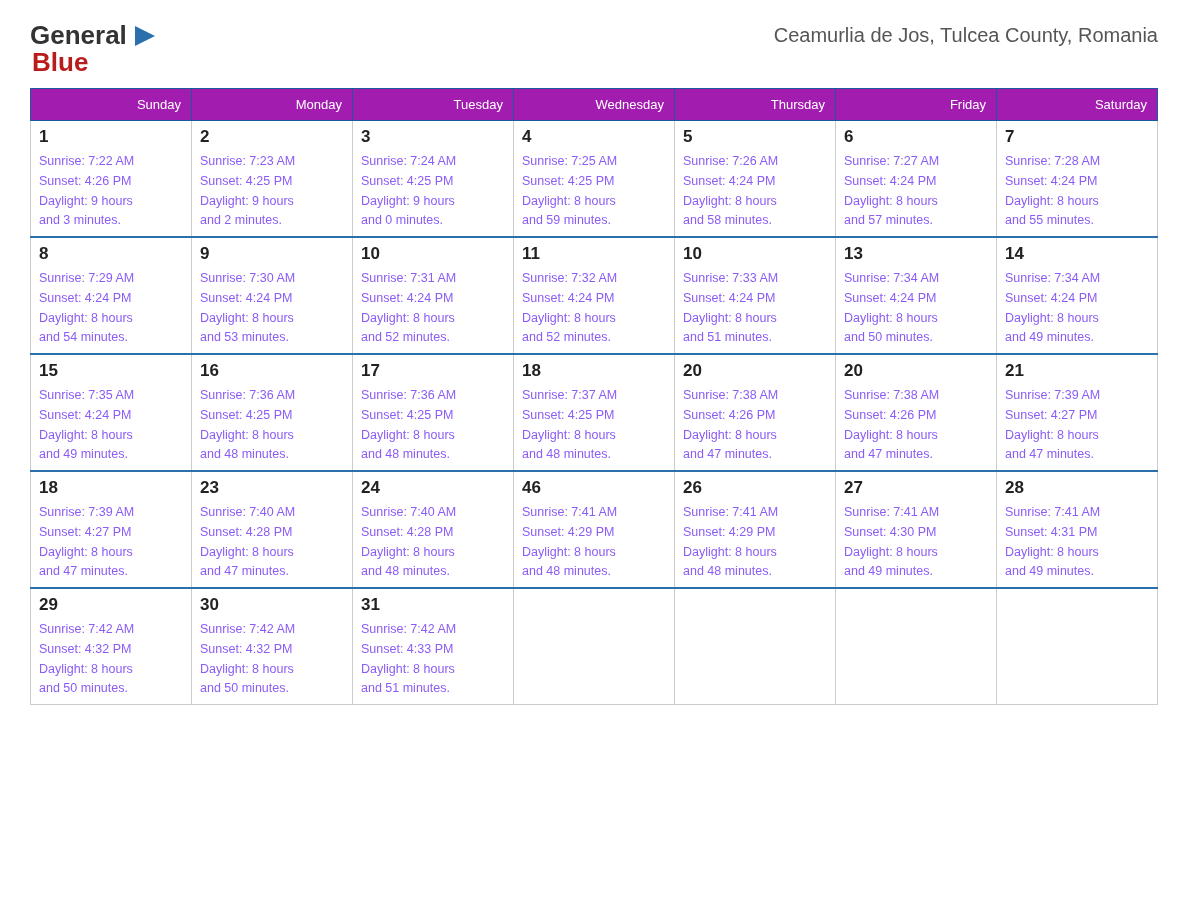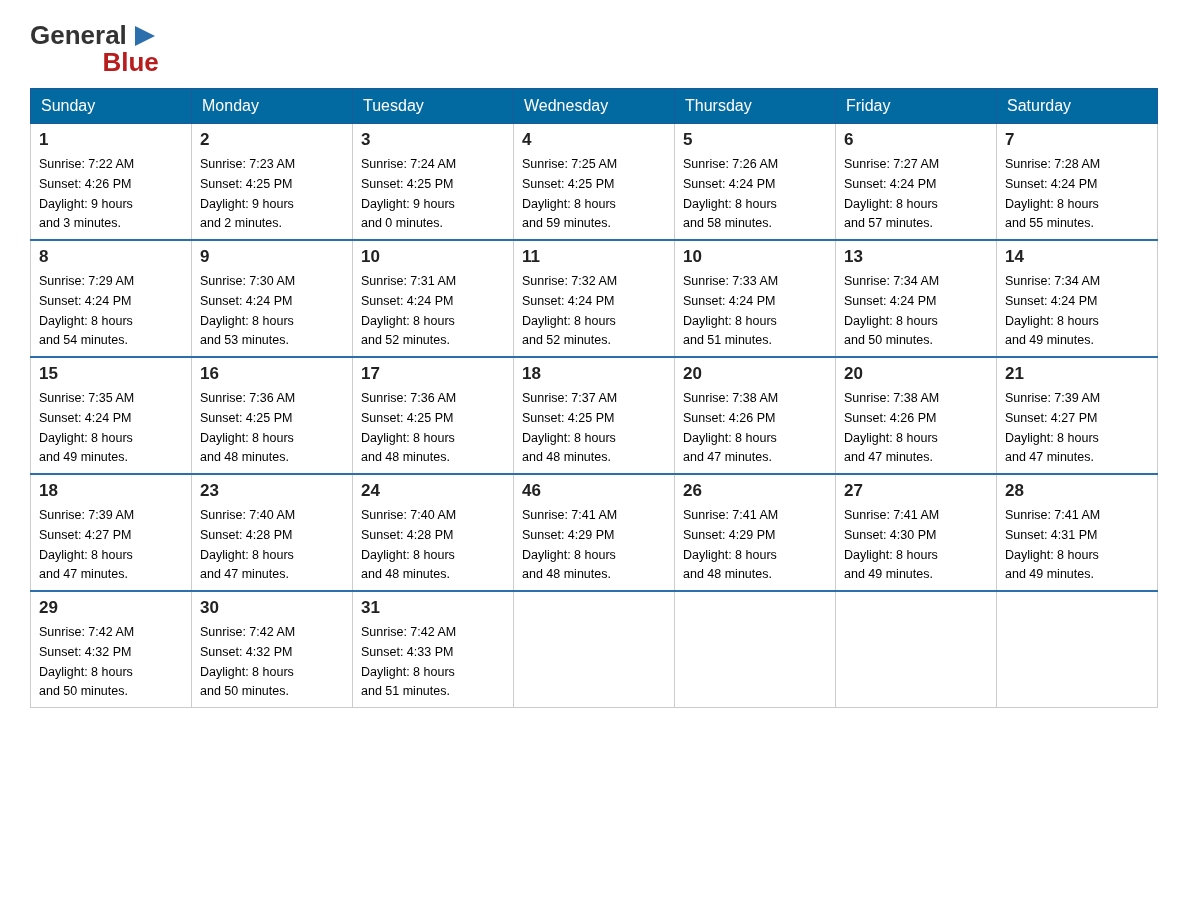--- a/index.html
+++ b/index.html
@@ -12,21 +12,21 @@
     }
     .header {
       display: flex;
       justify-content: space-between;
       align-items: flex-start;
       margin-bottom: 10px;
     }
     .logo {
       display: flex;
       flex-direction: column;
-      align-items: flex-end;
+      align-items: flex-start;
     }
     .title-area {
       text-align: right;
     }
     .month-title {
       font-size: 52px;
       font-weight: normal;
       color: #222;
       line-height: 1.1;
     }
@@ -34,44 +34,44 @@
       font-size: 20px;
       color: #555;
       margin-top: 4px;
     }
     .calendar {
       width: 100%;
       border-collapse: collapse;
       margin-top: 10px;
     }
     .calendar th {
-      background: #0369a1;
+      background: #a21caf;
       color: #fff;
-      font-size: 16px;
+      font-size: 13px;
       font-weight: normal;
       padding: 8px 10px;
-      text-align: left;
+      text-align: right;
       border: 1px solid #1a5a9a;
     }
     .calendar td {
       border: 1px solid #ccc;
       vertical-align: top;
       padding: 6px 8px;
       width: calc(100% / 7);
     }
     .day-number {
       font-size: 17px;
       font-weight: bold;
       color: #222;
       display: block;
       margin-bottom: 4px;
     }
     .day-info {
       font-size: 12.5px;
-      color: #000000;
+      color: #8b5cf6;
       line-height: 1.5;
     }
     .empty-cell {
       background: #fff;
       border: 1px solid #ccc;
     }
     tr:not(:last-child) td {
       border-bottom: 2px solid #2b6fad;
     }
     .logo-wrapper {
@@ -87,20 +87,21 @@
   <div class="logo">
     <div class="logo-wrapper">
       <span style="font-size:26px;font-weight:bold;color:#333;">General</span>
       <svg width="28" height="28" viewBox="0 0 28 28" style="margin-left:2px;">
         <polygon points="4,4 24,14 4,24" fill="#2b6fad"></polygon>
       </svg>
     </div>
     <span style="font-size:26px;font-weight:bold;color:#b91c1c;margin-top:-4px;margin-left:2px;">Blue</span>
   </div>
   <div class="title-area">
+    <div class="location">Ceamurlia de Jos, Tulcea County, Romania</div>
   </div>
 </div>
 
 <table class="calendar">
   <thead>
     <tr>
       <th>Sunday</th>
       <th>Monday</th>
       <th>Tuesday</th>
       <th>Wednesday</th>

